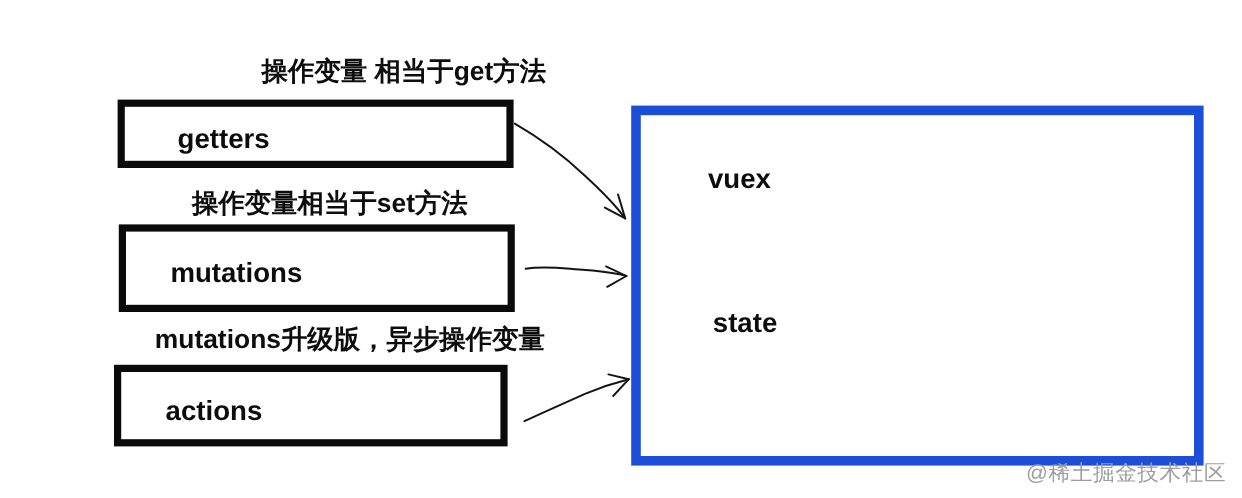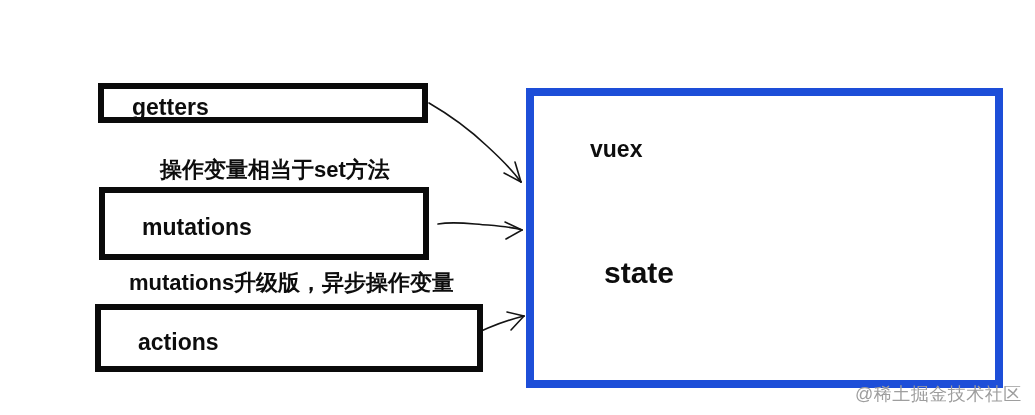--- a/index.html
+++ b/index.html
@@ -26,34 +26,34 @@
   }
   .ann-0 { left:218px; top:47px; }
   .ann-1 { left:160px; top:157px; }
   .ann-2 { left:129px; top:270px; }
   .small-box {
     position:absolute; background:#ffffff; border:6px solid #0a0a0a;
     display:flex; align-items:center;
     font-size:23px; font-weight:bold;
   }
   .small-box span { margin-top:8px; }
-  .box-0 { left:98px; top:83px;  width:330px; height:40px; padding-left:28px; }
+  .box-0 { left:98px; top:83px;  width:330px; height:57px; padding-left:44px; }
   .box-1 { left:99px; top:187px; width:330px; height:73px; padding-left:37px; }
-  .box-2 { left:95px; top:304px; width:388px; height:68px; padding-left:37px; }
+  .box-2 { left:95px; top:304px; width:328px; height:68px; padding-left:37px; }
   .big-box {
     position:absolute; left:526px; top:88px; width:477px; height:300px;
     border:8px solid #1d4ed8; background:#ffffff;
   }
   .vuex-title {
     position:absolute; left:56px; top:40px;
     font-size:23px; font-weight:bold;
   }
   .state-label {
     position:absolute; left:60px; top:160px;
-    font-size:30px; font-weight:bold;margin-left:10px;
+    font-size:23px; font-weight:bold;
   }
   .state-desc {
     position:absolute; left:138px; top:160px; width:268px;
     font-size:22px; font-weight:bold; line-height:37px;
   }
   .watermark {
     position:absolute; left:855px; top:382px;
     font-size:18px; font-weight:normal; color:#9e9e9e;
     white-space:nowrap; letter-spacing:0.5px; z-index:5;
   }
@@ -74,20 +74,21 @@
       <path d="M522,230 L505,222"></path>
       <path d="M522,230 L506,239"></path>
     </g>
     <g>
       <path d="M437,351 C452,344 470,336 488,328 C500,323 512,319 524,316"></path>
       <path d="M524,316 L507,312"></path>
       <path d="M524,316 L511,330"></path>
     </g>
   </svg>
 
+  <div class="annotation ann-0">操作变量 相当于get方法</div>
   <div class="small-box box-0">
     <span>getters</span>
   </div>
 
   <div class="annotation ann-1">操作变量相当于set方法</div>
   <div class="small-box box-1">
     <span>mutations</span>
   </div>
 
   <div class="annotation ann-2">mutations升级版，异步操作变量</div>

